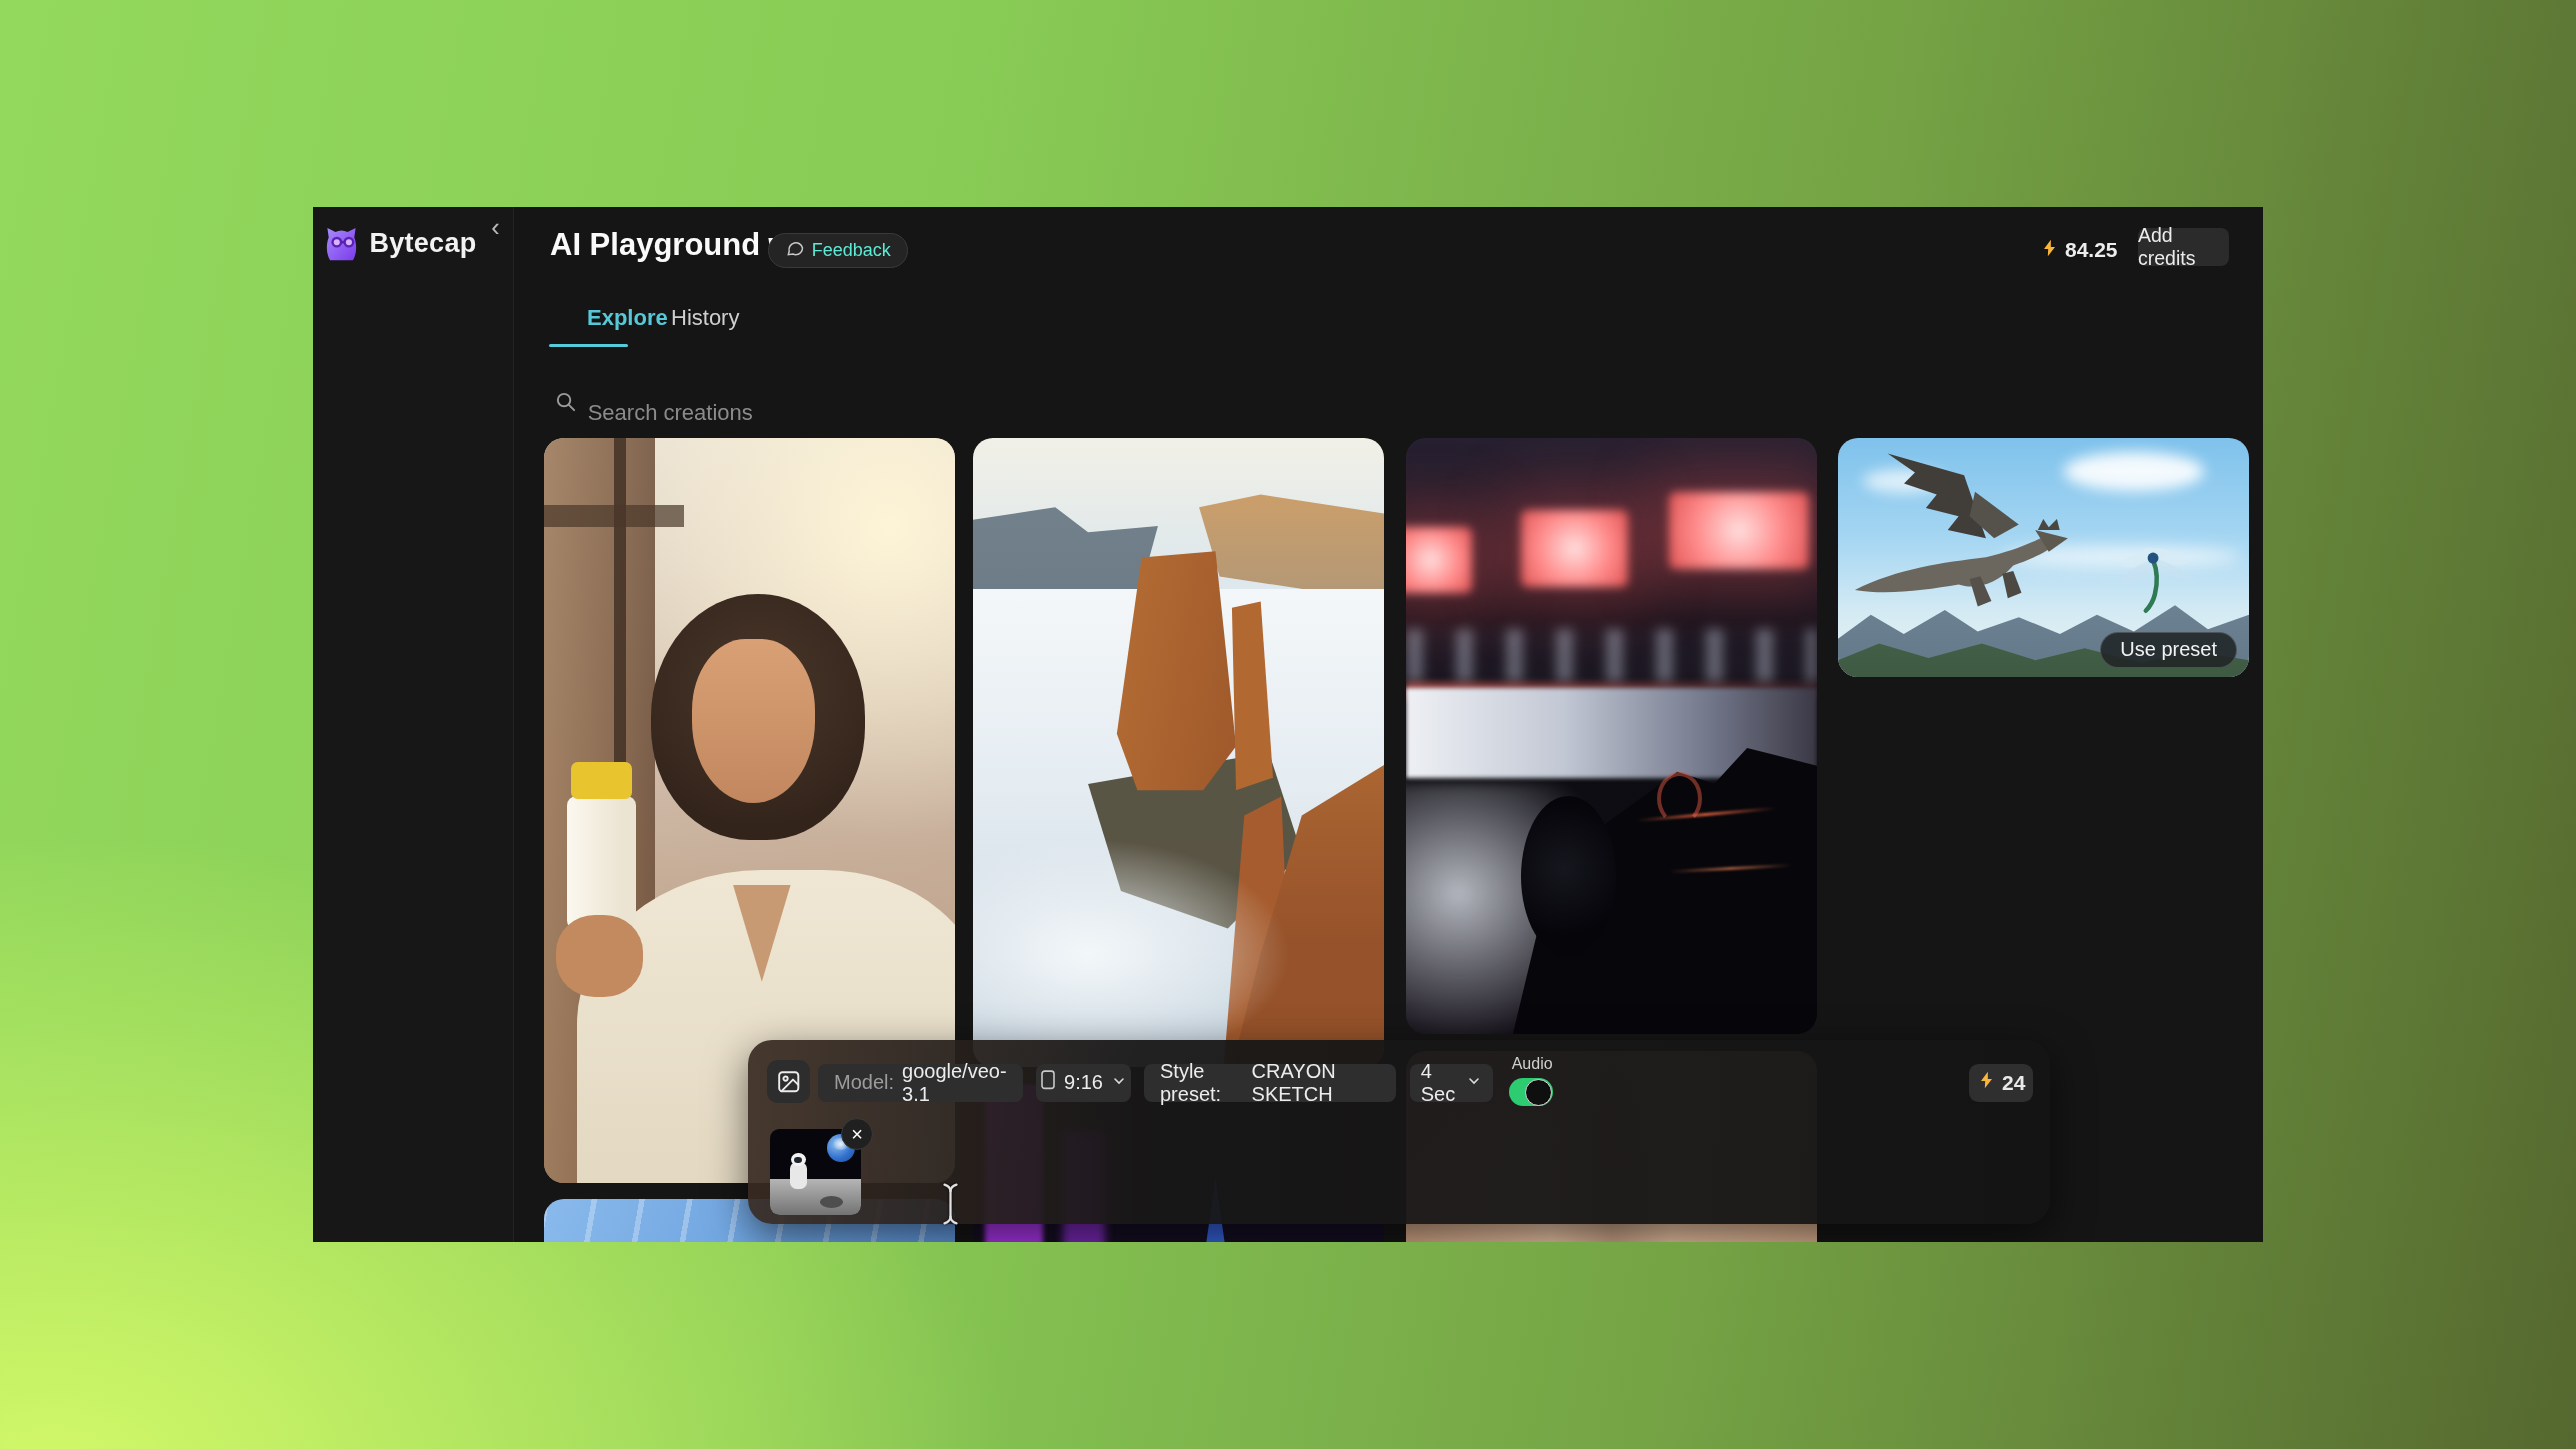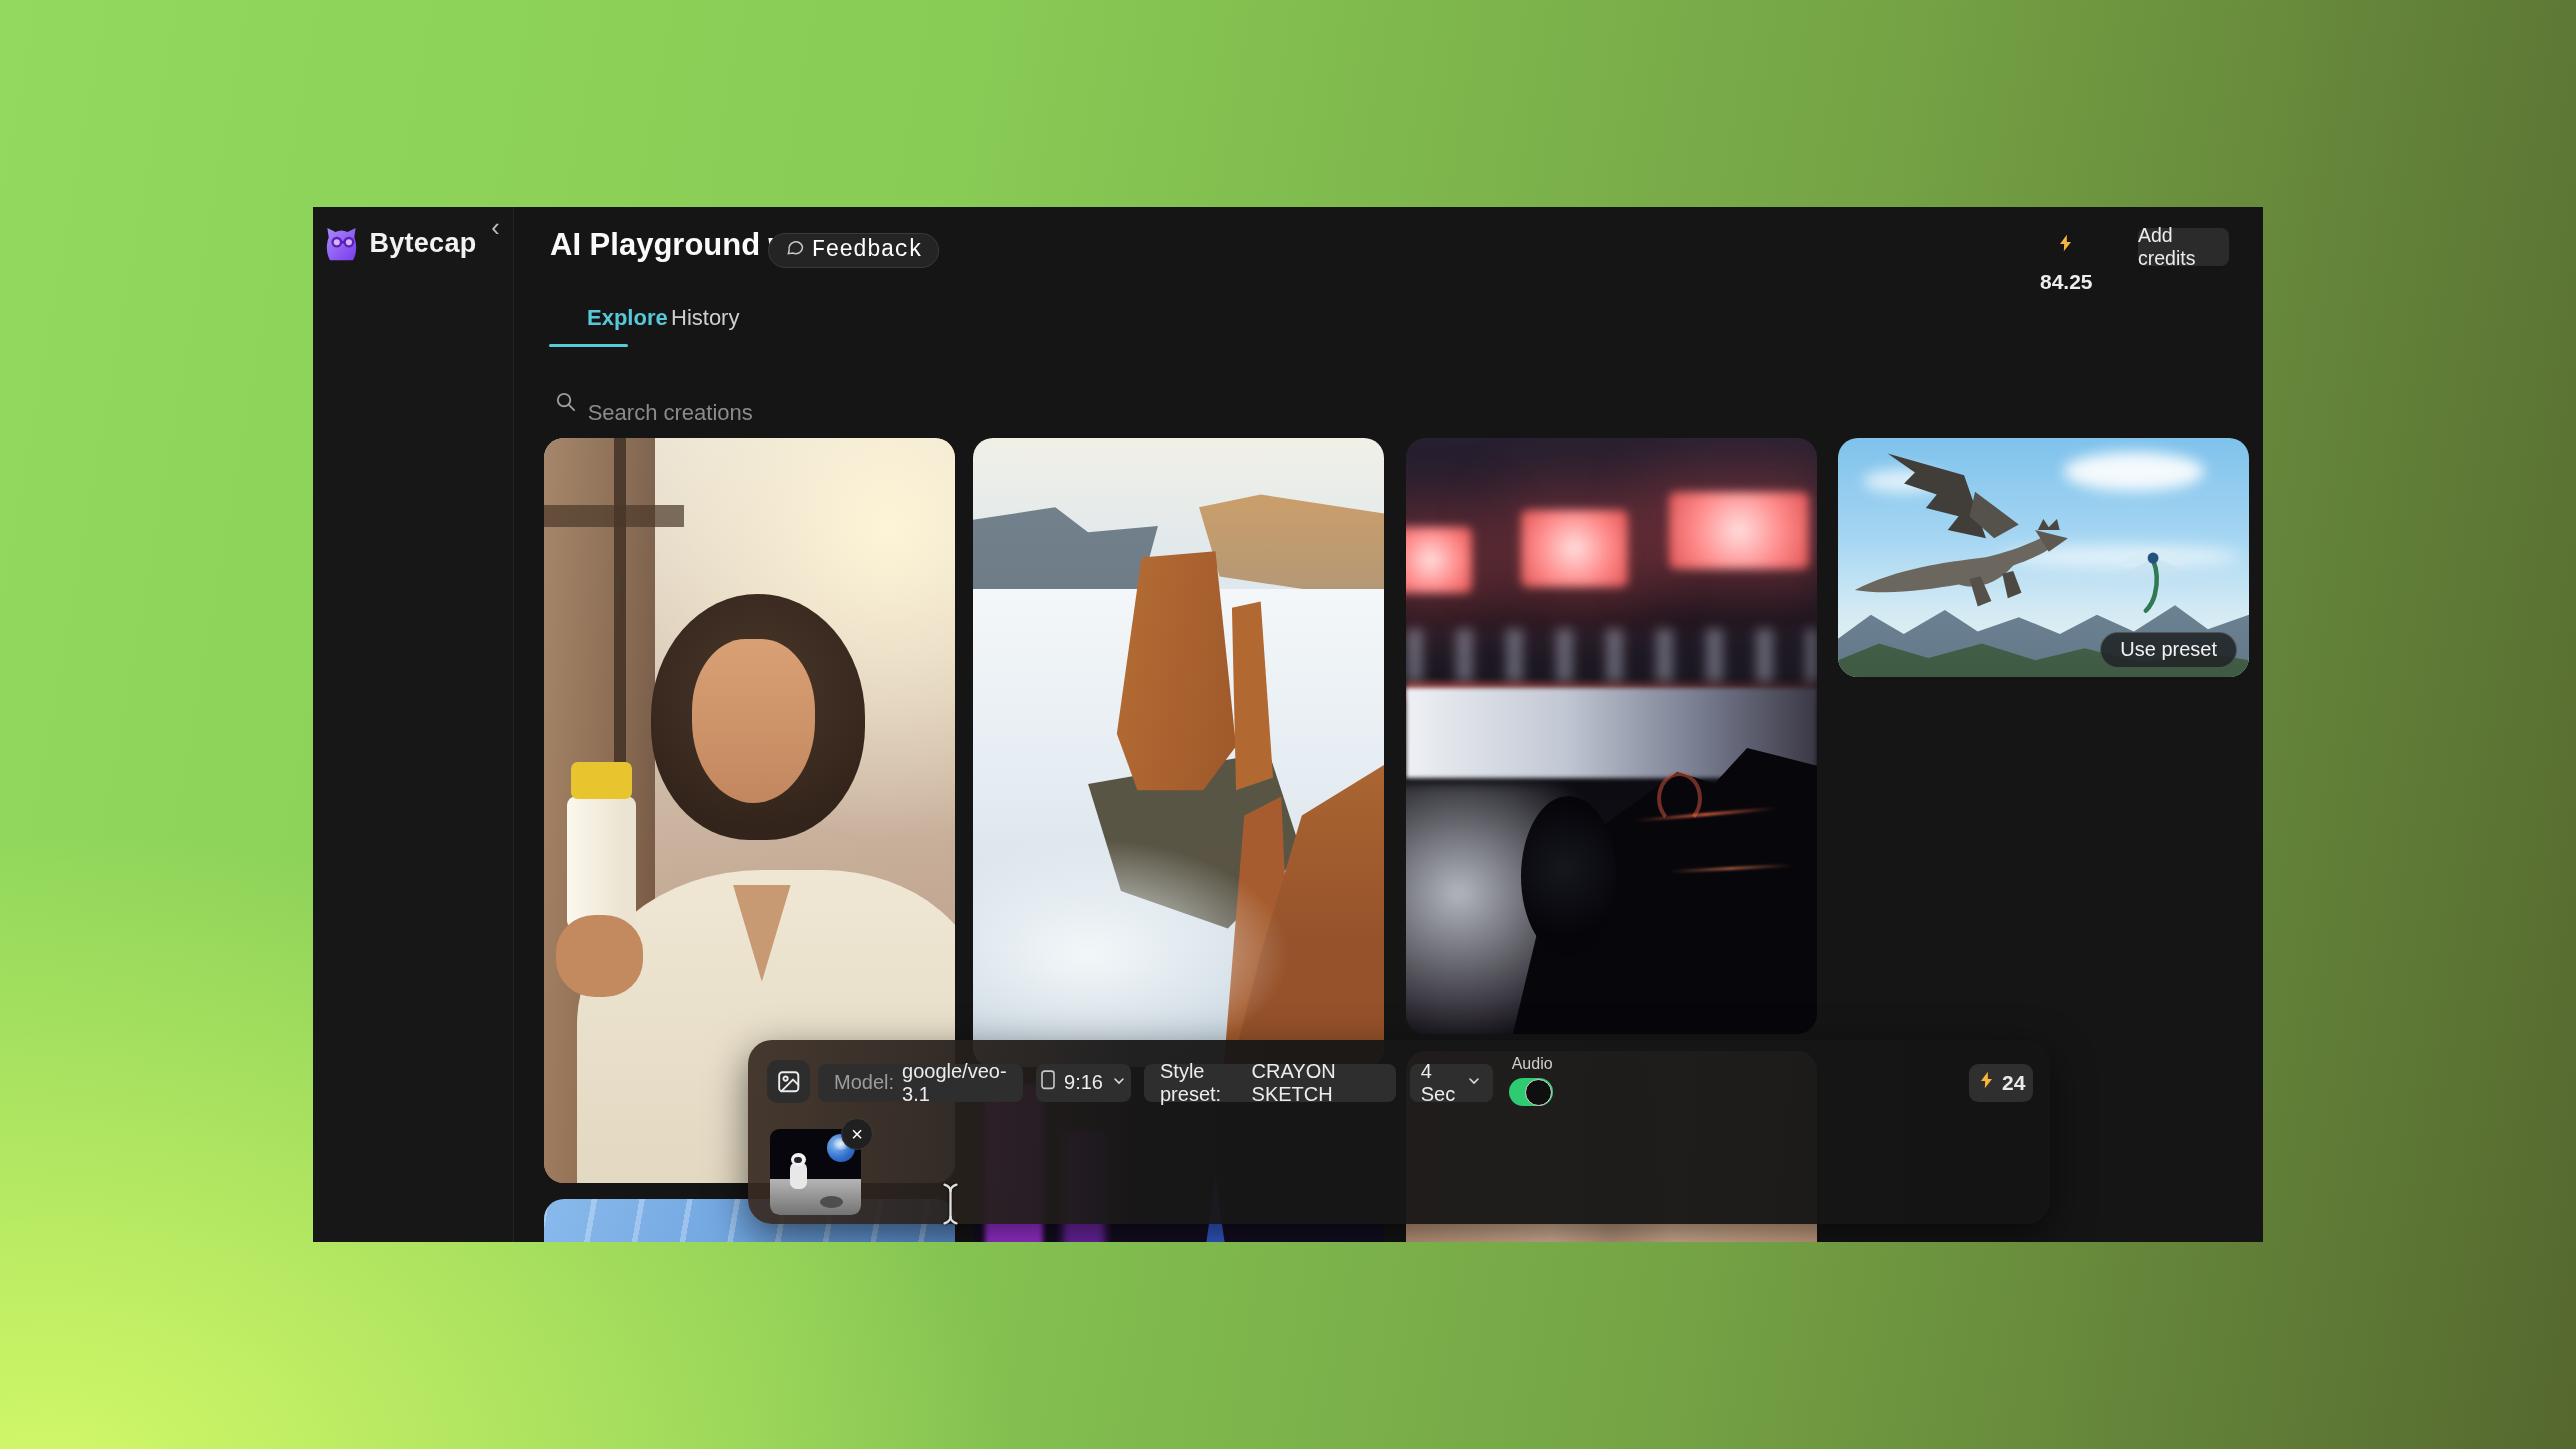--- a/index.html
+++ b/index.html
@@ -25,23 +25,23 @@
   .nav-item { display:flex; align-items:center; height:43px; padding-left:17.4px; border-radius:9.4px;
     color:#e3e3e3; font-size:22px; margin-bottom:8px; }
   .nav-item.active { background:#2a2a2a; }
   .nav-item svg { margin-right:13.4px; }
 
   
   .title { position:absolute; left:237px; top:20px; font-size:31px; font-weight:bold; color:#fafafa; }
   .title .ver { font-style:italic; margin-left:6.7px; }
   .feedback-btn { position:absolute; left:455px; top:25.5px; height:35px; padding:0 16px;
     border-radius:17.4px; background:#242424; border:0.7px solid #3a3a3a; display:flex; align-items:center;
-    color:#ffffff; font-size:23px; gap:6.7px; cursor:pointer;font-family:Liberation Mono, monospace; }
+    color:#5eead4; font-size:18px; gap:6.7px; cursor:pointer; }
   .credits { position:absolute; left:1727px; top:25.5px; height:35px; display:flex; align-items:center;
-    gap:12px; color:#ededed; font-size:21px; font-weight:bold;flex-direction:column; }
+    gap:5px; color:#ededed; font-size:21px; font-weight:bold; }
   .add-credits { position:absolute; left:1825px; top:21px; width:91px; height:38px; border-radius:8px;
     background:#2b2b2b; color:#ececec; font-size:19.5px; display:flex; align-items:center; justify-content:center; cursor:pointer; }
 
   
   .tab { position:absolute; top:98px; font-size:22px; cursor:pointer;margin-left:35px; }
   .tab.explore { left:239px; color:#56c8d8; font-weight:bold; }
   .tab.history { left:323px; color:#cfcfcf; }
   .tab-underline { position:absolute; left:236px; top:137px; width:79px; height:3.4px; border-radius:2px; background:#58cbd8; }
   .search-row { position:absolute; left:241px; top:181px; width:939px; height:29.5px; display:flex; align-items:center; gap:10.7px; }
   .search-row input { background:transparent; border:none; outline:none; color:#14b8a6;

